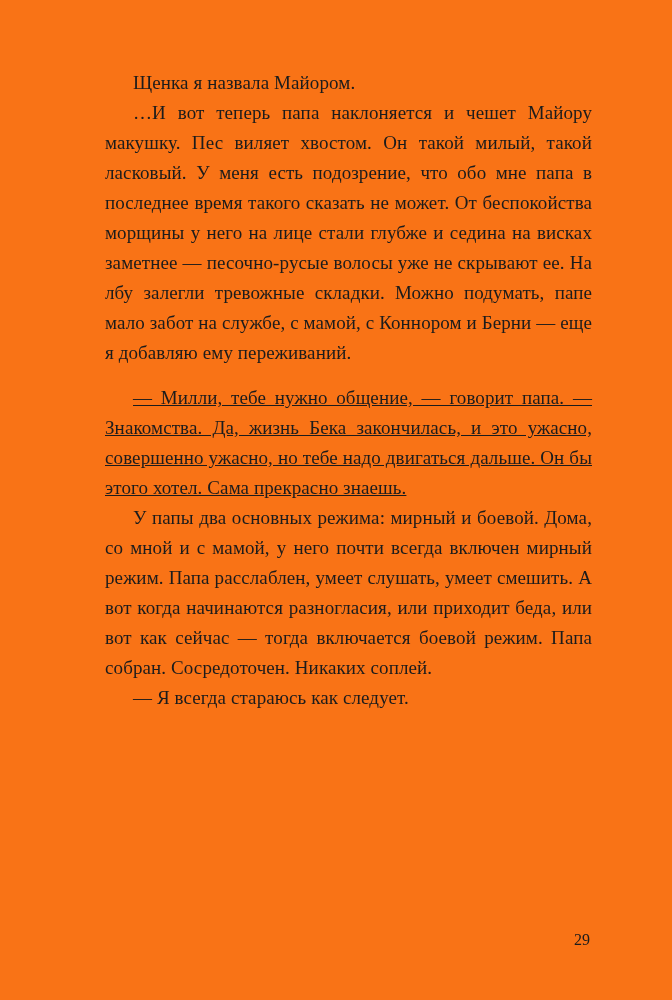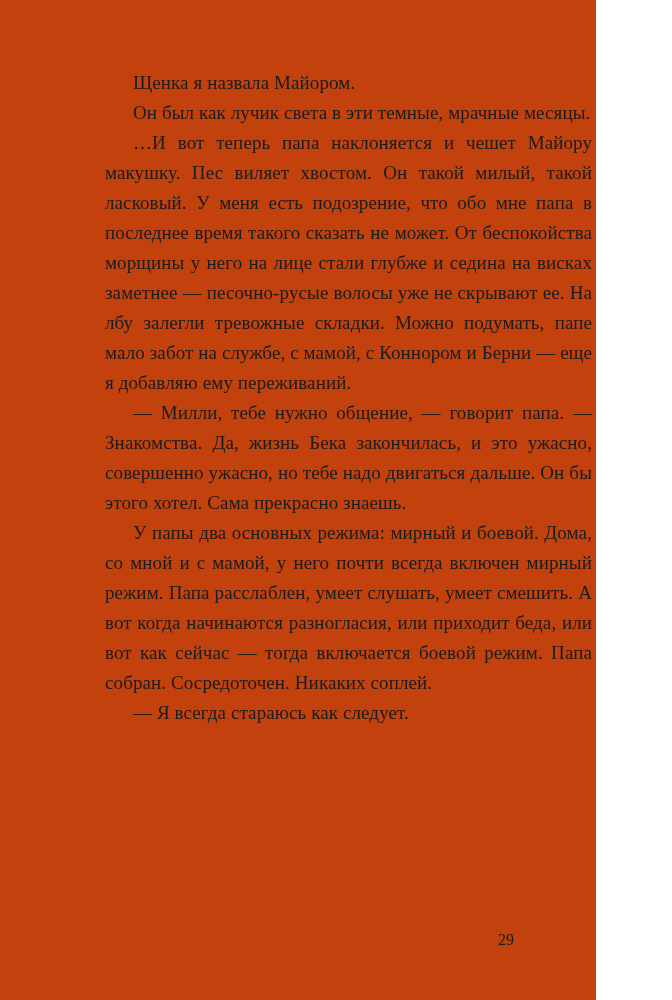--- a/index.html
+++ b/index.html
@@ -8,61 +8,61 @@
       background: #ffffff;
     }
     body {
       width: 672px;
       height: 1000px;
       font-family: "Liberation Serif", "DejaVu Serif", serif;
       color: #1c1c1c;
     }
     .page {
       position: relative;
-      width: 596px;
+      width: 672px;
       height: 1000px;
-      background: #c2410c;
+      background: #f97316;
       overflow: hidden;
       box-sizing: border-box;
     }
     .text-block {
       position: absolute;
       left: 105px;
       top: 68px;
       width: 487px;
       font-size: 19px;
       line-height: 30px;
       text-align: justify;
       letter-spacing: 0.1px;
     }
     .text-block p {
       margin: 0;
       padding: 0;
       text-indent: 28px;
     }
     .text-block p.gap {
-      margin-top: 0;
+      margin-top: 15px;
+      text-decoration: underline;
     }
     .text-block p.gap-sm {
     }
     .page-number {
       position: absolute;
       right: 82px;
       bottom: 52px;
       font-size: 16px;
       line-height: 1;
       color: #1c1c1c;
     }
   </style>
 </head>
 <body>
 
 <div class="page">
   <div class="text-block">
     <p>Щенка я назвала Майором.</p>
-    <p>Он был как лучик света в эти темные, мрачные месяцы.</p>
     <p>…И вот теперь папа наклоняется и чешет Майору макушку. Пес виляет хвостом. Он такой милый, такой ласковый. У меня есть подозрение, что обо мне папа в последнее время такого сказать не может. От беспокойства морщины у него на лице стали глубже и седина на висках заметнее — песочно-русые волосы уже не скрывают ее. На лбу залегли тревожные складки. Можно подумать, папе мало забот на службе, с мамой, с Коннором и Берни — еще я добавляю ему переживаний.</p>
     <p class="gap">— Милли, тебе нужно общение, — говорит папа. — Знакомства. Да, жизнь Бека закончилась, и это ужасно, совершенно ужасно, но тебе надо двигаться дальше. Он бы этого хотел. Сама прекрасно знаешь.</p>
     <p>У папы два основных режима: мирный и боевой. Дома, со мной и с мамой, у него почти всегда включен мирный режим. Папа расслаблен, умеет слушать, умеет смешить. А вот когда начинаются разногласия, или приходит беда, или вот как сейчас — тогда включается боевой режим. Папа собран. Сосредоточен. Никаких соплей.</p>
     <p class="gap-sm">— Я всегда стараюсь как следует.</p>
   </div>
   <div class="page-number">29</div>
 </div>
 
 </body></html>

